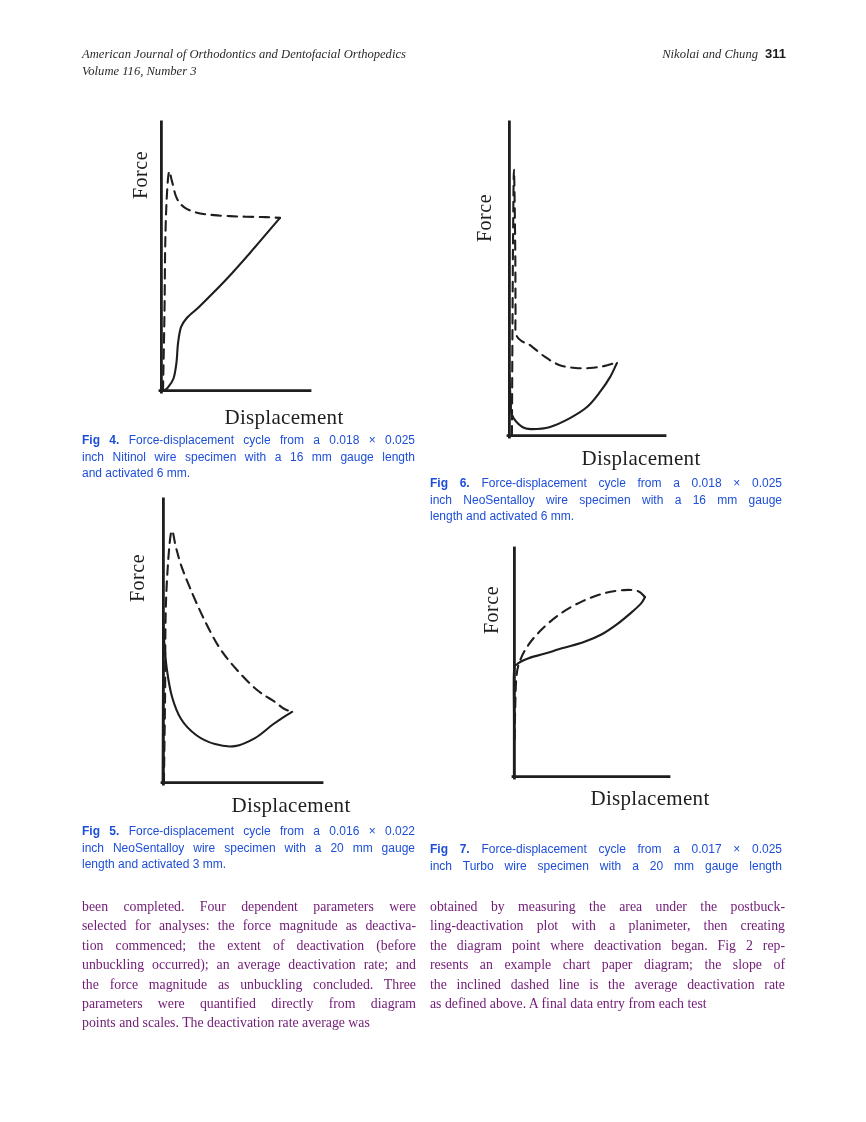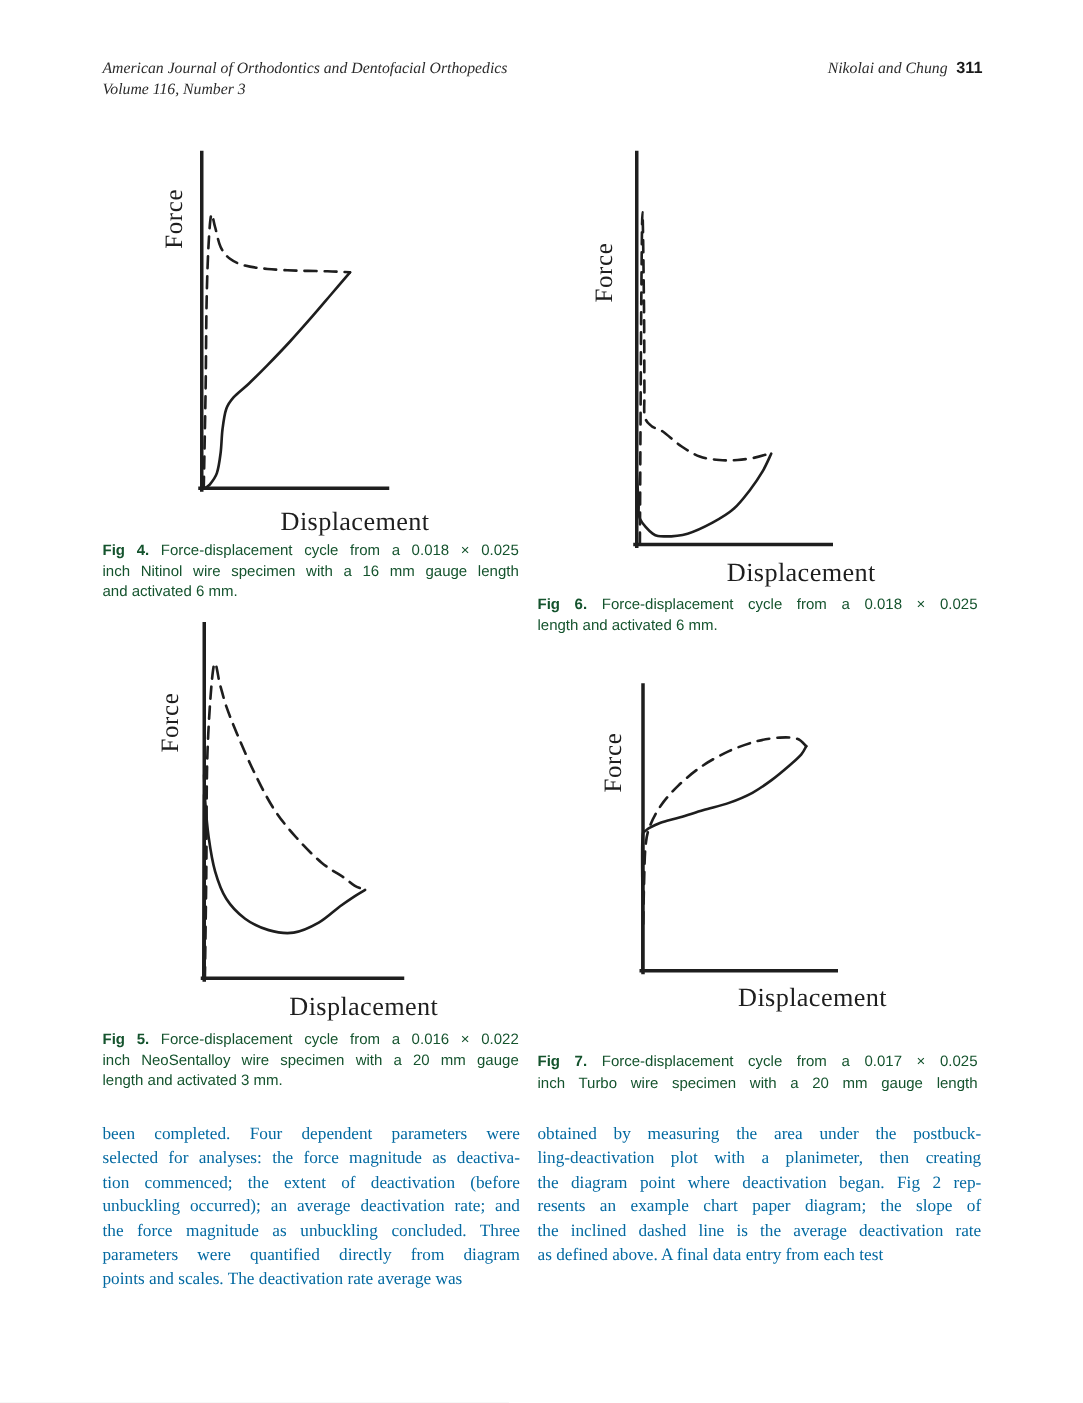--- a/index.html
+++ b/index.html
@@ -36,28 +36,28 @@
     position:absolute;transform:translate(-50%,-50%) rotate(-90deg);
     font-size:20px;letter-spacing:.5px;color:#1e1e1e;white-space:nowrap;
   }
   .xlab{
     position:absolute;transform:translateX(-50%);
     font-size:21px;letter-spacing:.3px;color:#1e1e1e;white-space:nowrap;margin-left:48px;
   }
   .caption{
     position:absolute;
     font-family:"Liberation Sans", sans-serif;
-    font-size:12px;line-height:16.6px;color:#14532d;
+    font-size:12px;line-height:16.6px;color:#1d4ed8;
   }
   .cap-line{text-align:justify;text-align-last:justify;}
   .cap-line.last{text-align-last:left;}
   
   .col{
     position:absolute;
-    font-size:13.8px;line-height:19.4px;color:#0369a1;
+    font-size:13.8px;line-height:19.4px;color:#701a75;
   }
   .jline{text-align:justify;text-align-last:justify;white-space:normal;}
   .jline.last{text-align-last:left;}
 </style>
 </head>
 <body>
 
 <div class="page">
 
   <div class="hdr-left">
@@ -88,20 +88,21 @@
     <div class="ylab" style="left:54px;top:100px;">Force</div>
     <svg class="plot" width="157" height="315" style="left:78px;top:4px;">
         <line x1="1.4" y1="0" x2="1.4" y2="315" class="axis"></line>
         <line x1="0" y1="313.6" x2="157" y2="313.6" class="axis"></line>
         <path d="M3.9250000000000003,313.425C4.0035,297.9375,4.212833333333333,252.7875,4.396,220.5C4.579166666666667,188.2125,4.762333333333333,148.47,5.024,119.69999999999999C5.285666666666667,90.92999999999999,5.599666666666667,46.82999999999999,5.966,47.879999999999995C6.332333333333334,48.93,6.960333333333333,102.48,7.2219999999999995,126C7.483666666666666,149.52,7.431333333333334,174.825,7.5360000000000005,189C7.640666666666667,203.175,6.881833333333334,206.0625,7.8500000000000005,211.05C8.818166666666666,216.03750000000002,10.99,216.93,13.345,218.925C15.700000000000001,220.92000000000002,18.028833333333335,220.3425,21.98,223.02C25.931166666666666,225.69750000000002,32.080333333333336,231.63,37.052,234.99C42.023666666666664,238.35000000000002,46.733666666666664,241.3425,51.81,243.18C56.88633333333334,245.0175,62.486000000000004,245.54250000000002,67.51,246.01500000000001C72.534,246.4875,77.24400000000001,246.33,81.95400000000001,246.01500000000001C86.664,245.70000000000002,91.58333333333333,244.965,95.77,244.125C99.95666666666666,243.285,105.19000000000001,241.50000000000003,107.07400000000001,240.97500000000002" class="curve dashed"></path>
         <path d="M1.256,252.945C1.5176666666666667,257.5125,2.381166666666667,273.6825,2.8260000000000005,280.35C3.270833333333334,287.01750000000004,2.0410000000000004,288.855,3.9250000000000003,292.95C5.809,297.04499999999996,10.780666666666665,302.5575,14.129999999999999,304.92C17.479333333333333,307.2825,19.363333333333333,307.125,24.021,307.125C28.67866666666667,307.125,35.74366666666667,306.7575,42.076,304.92C48.40833333333333,303.08250000000004,55.865833333333335,299.4075,62.015,296.1C68.16416666666667,292.7925,73.97316666666667,289.4325,78.971,285.075C83.96883333333334,280.7175,88.15549999999999,274.9425,92.002,269.955C95.8485,264.9675,99.22399999999999,259.98,102.05,255.15C104.876,250.32000000000002,107.80666666666667,243.33750000000003,108.95800000000001,240.97500000000002" class="curve solid"></path>
       </svg>
     <div class="xlab" style="left:163px;top:328px;">Displacement</div>
     <figcaption class="caption" style="left:0;top:357px;width:352px;">
         <div class="cap-line"><b>Fig 6.</b> Force-displacement cycle from a 0.018 × 0.025</div>
+        <div class="cap-line">inch NeoSentalloy wire specimen with a 16 mm gauge</div>
         <div class="cap-line last">length and activated 6 mm.</div>
       </figcaption>
   </figure>
 
   <figure class="fig" style="left:82px;top:495px;width:333px;height:380px;">
     <div class="ylab" style="left:55px;top:83px;">Force</div>
     <svg class="plot" width="160" height="285" style="left:80px;top:4px;">
         <line x1="1.4" y1="0" x2="1.4" y2="285" class="axis"></line>
         <line x1="0" y1="283.6" x2="160" y2="283.6" class="axis"></line>
         <path d="M1.92,283.86C2.1066666666666665,269.8,2.6933333333333334,229.71,3.04,199.5C3.3866666666666667,169.29,3.0133333333333336,130.1975,4,102.6C4.986666666666666,75.0025,7.2799999999999985,42.84500000000002,8.959999999999999,33.91500000000002C10.639999999999999,24.98500000000002,12.400000000000002,43.65250000000001,14.080000000000002,49.02000000000001C15.760000000000002,54.38750000000001,16.720000000000002,59.470000000000006,19.040000000000003,66.12C21.360000000000003,72.77000000000001,24.346666666666668,80.27500000000002,28,88.92000000000002C31.653333333333332,97.56500000000001,36.13333333333333,108.15750000000001,40.96,117.99000000000001C45.78666666666667,127.8225,51.28000000000001,139.07999999999998,56.96000000000001,147.915C62.64000000000001,156.75,68.69333333333333,163.8275,75.03999999999999,171C81.38666666666666,178.1725,88.72,185.63,95.03999999999999,190.95C101.35999999999999,196.26999999999998,108.53333333333333,199.83249999999998,112.96,202.92C117.38666666666666,206.0075,118.74666666666667,207.8125,121.6,209.475C124.45333333333332,211.1375,128.66666666666666,212.325,130.07999999999998,212.89499999999998" class="curve dashed"></path>

